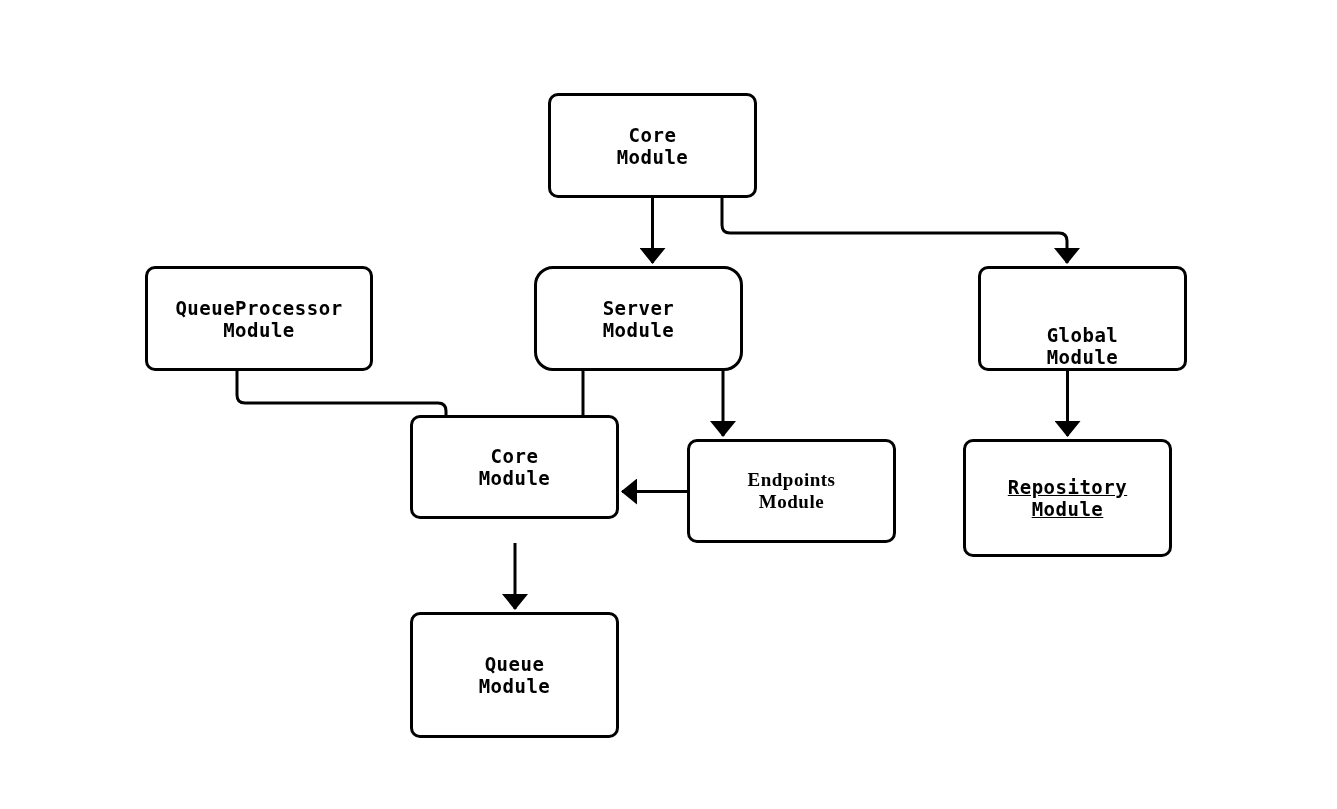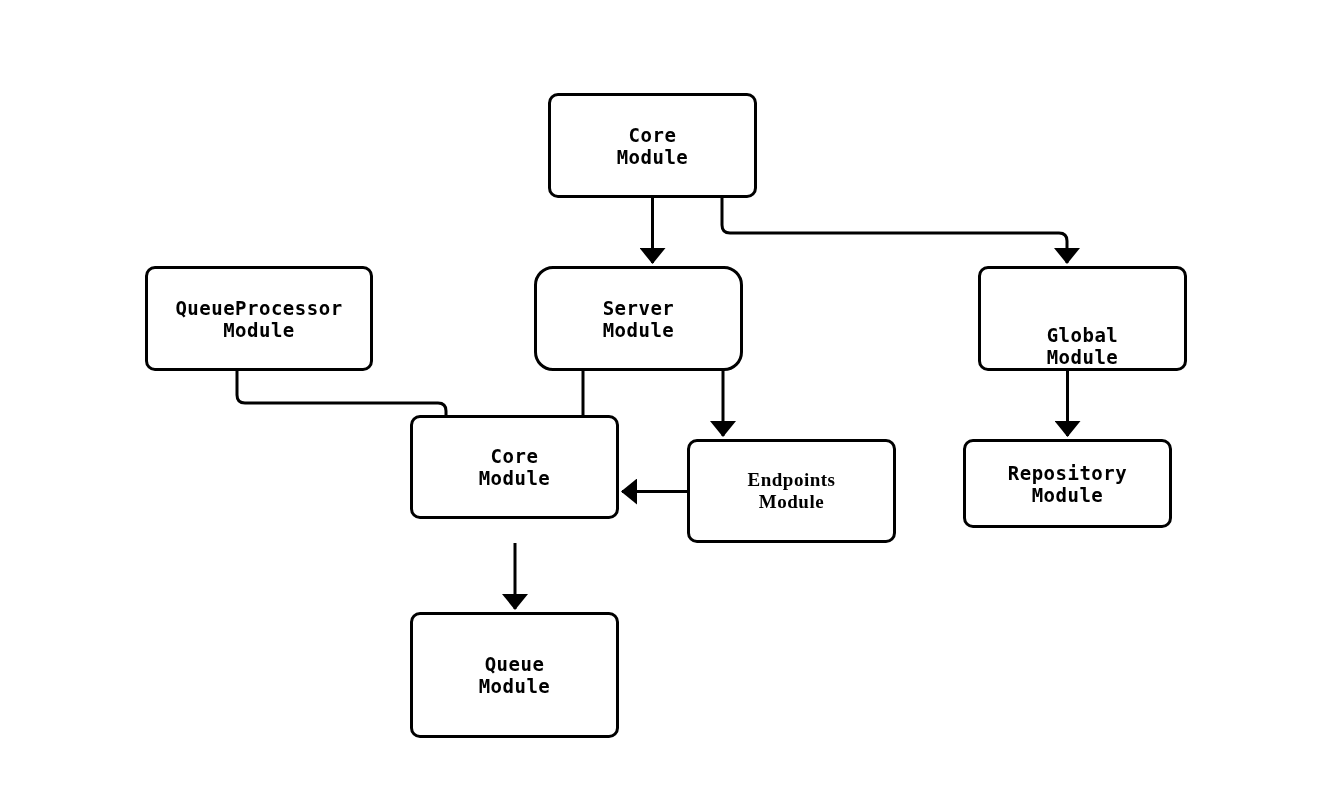--- a/index.html
+++ b/index.html
@@ -48,21 +48,21 @@
     text-align: center;
     white-space: pre-line;
     letter-spacing: 0.5px;
   }
   #node-root          { left: 548px; top:  93px; }
   #node-queueprocessor{ left: 145px; top: 266px; width: 228px; }
   #node-server        { left: 534px; top: 266px; border-radius: 19px; }
   #node-global        { left: 978px; top: 266px; align-items: flex-end; }
   #node-core          { left: 410px; top: 415px; height: 104px; }
   #node-endpoints     { left: 687px; top: 439px; height: 104px; font-family: Liberation Serif, serif; }
-  #node-repository    { left: 963px; top: 439px; height: 89px; }
+  #node-repository    { left: 963px; top: 439px; height: 118px; text-decoration: underline; }
   #node-queue         { left: 410px; top: 612px; height: 126px; }
 </style>
 </head>
 <body>
 
 <div class="canvas">
 
   <svg class="edges-layer" width="1337" height="809" viewBox="0 0 1337 809" xmlns="http://www.w3.org/2000/svg">
     <defs>
       <marker id="arrow" viewBox="0 0 16 26" refX="15" refY="13" markerWidth="16" markerHeight="26" markerUnits="userSpaceOnUse" orient="auto">

